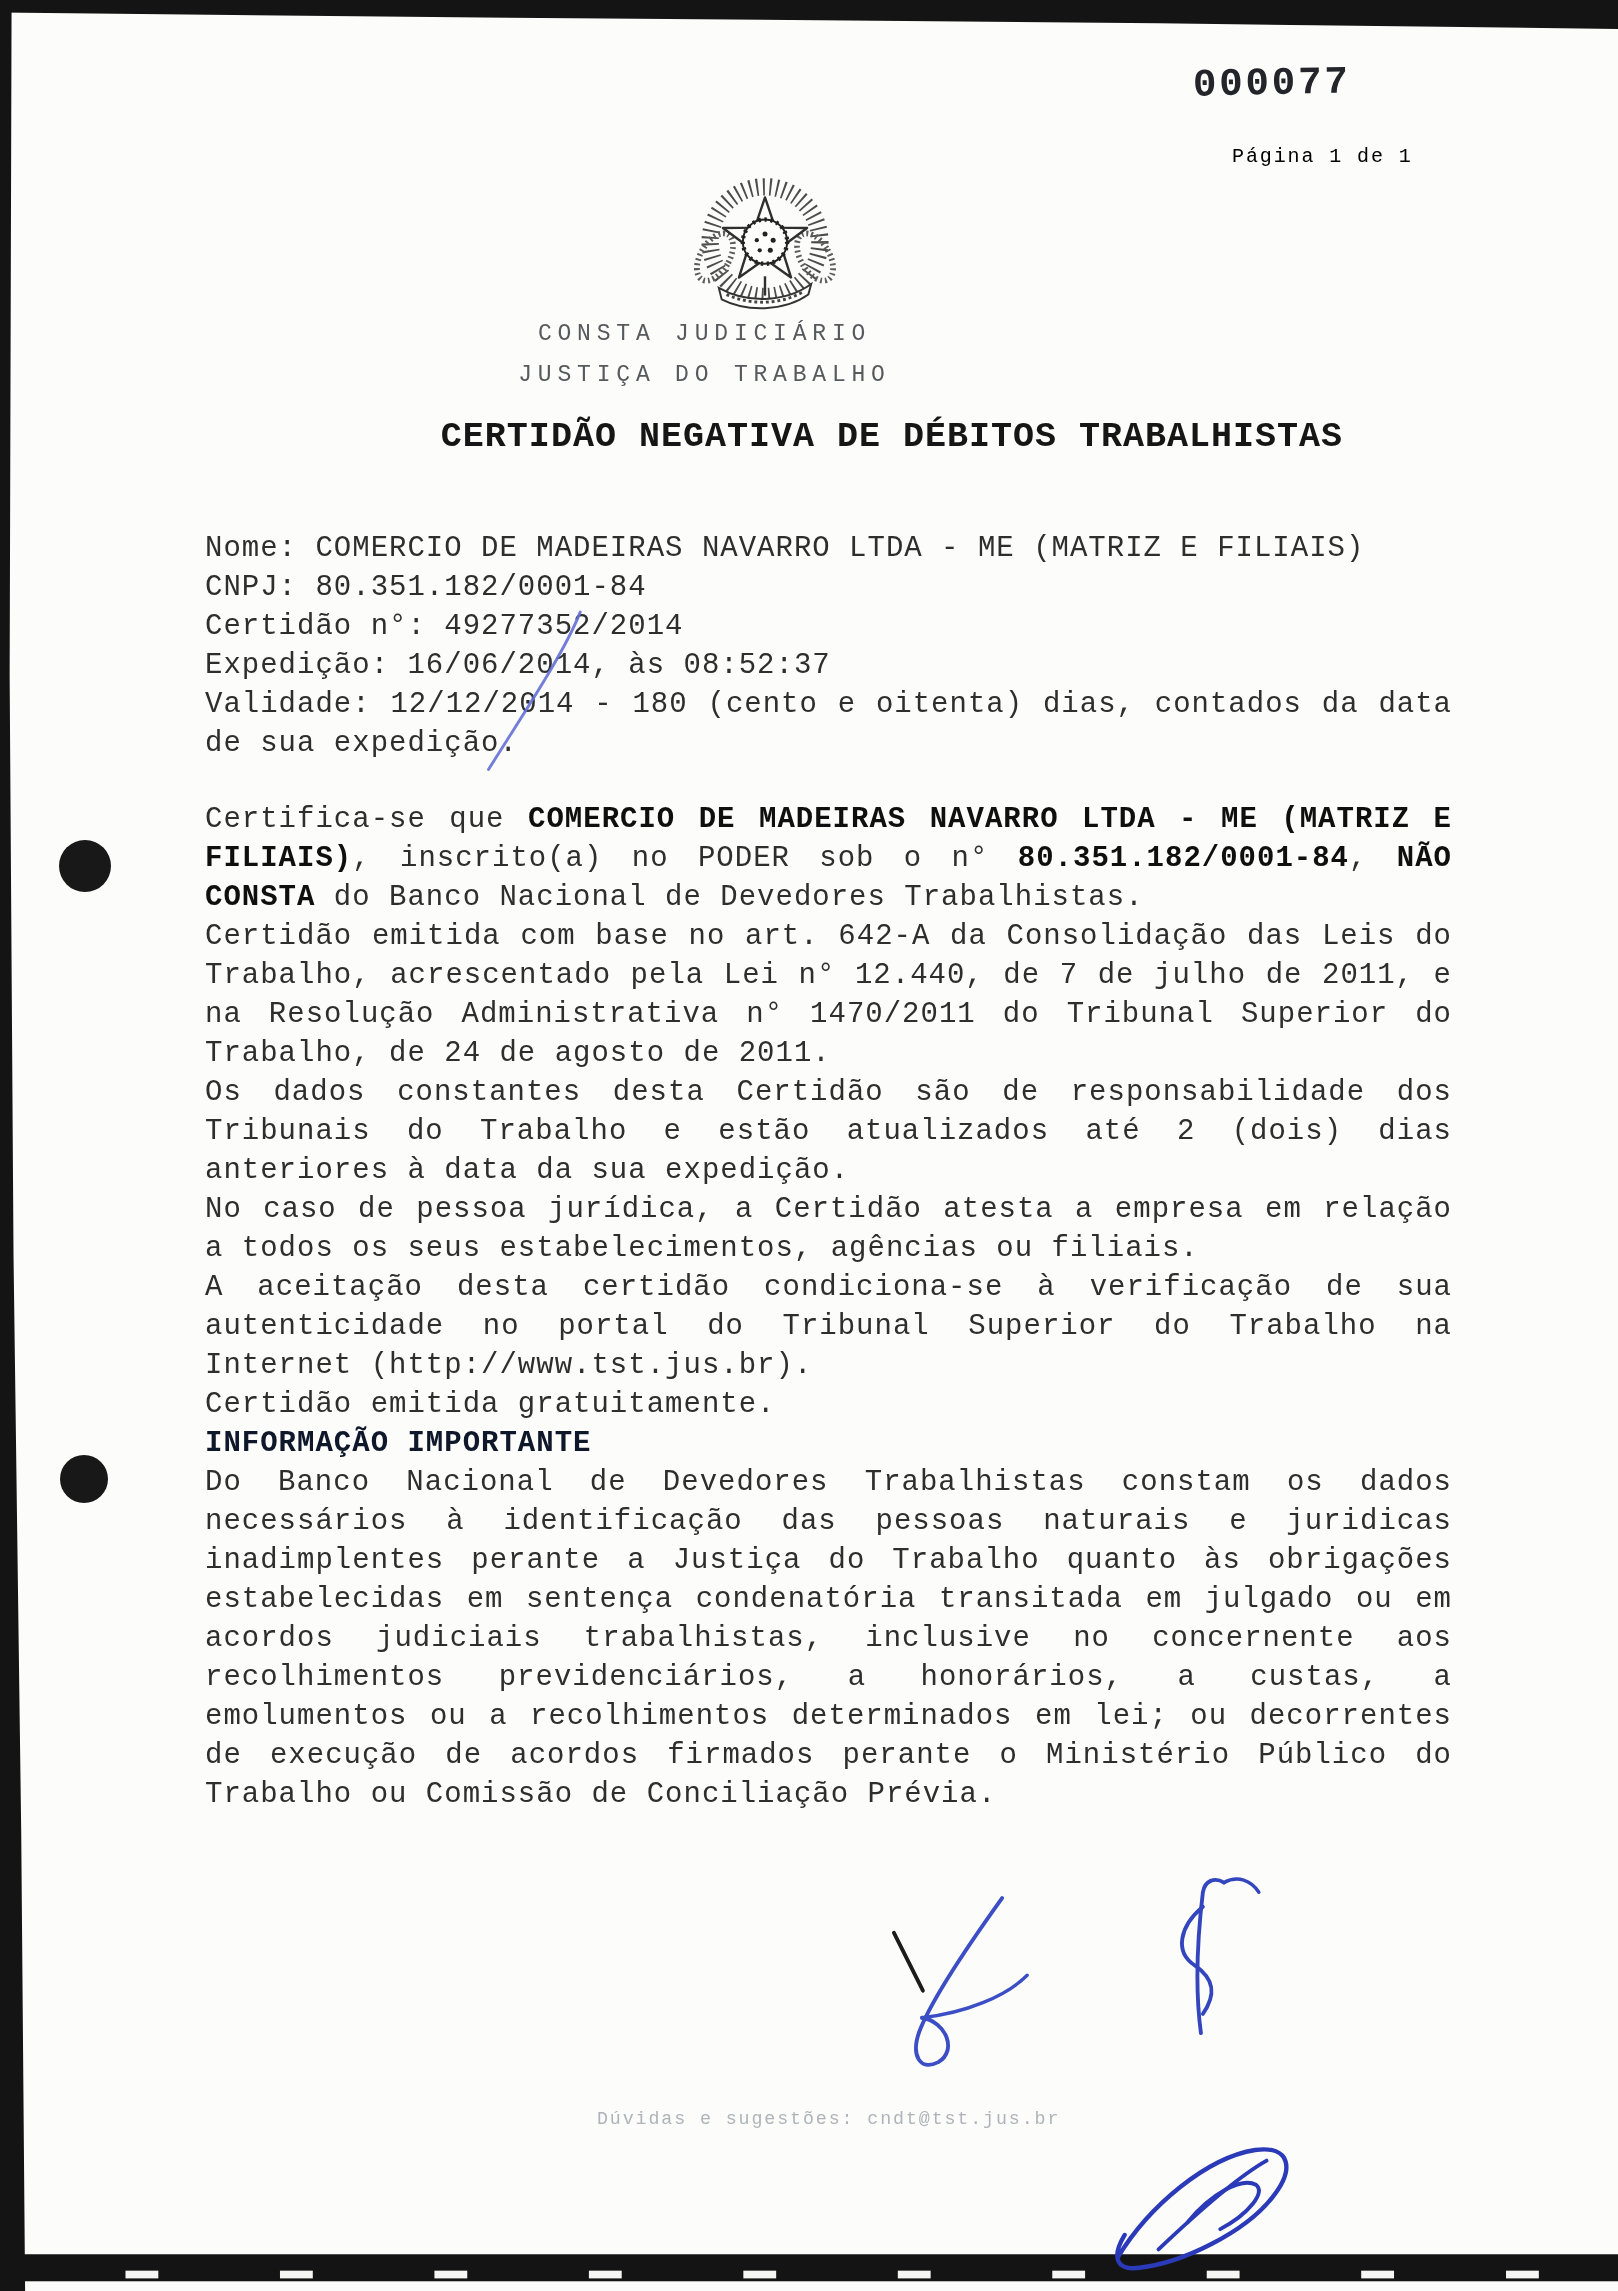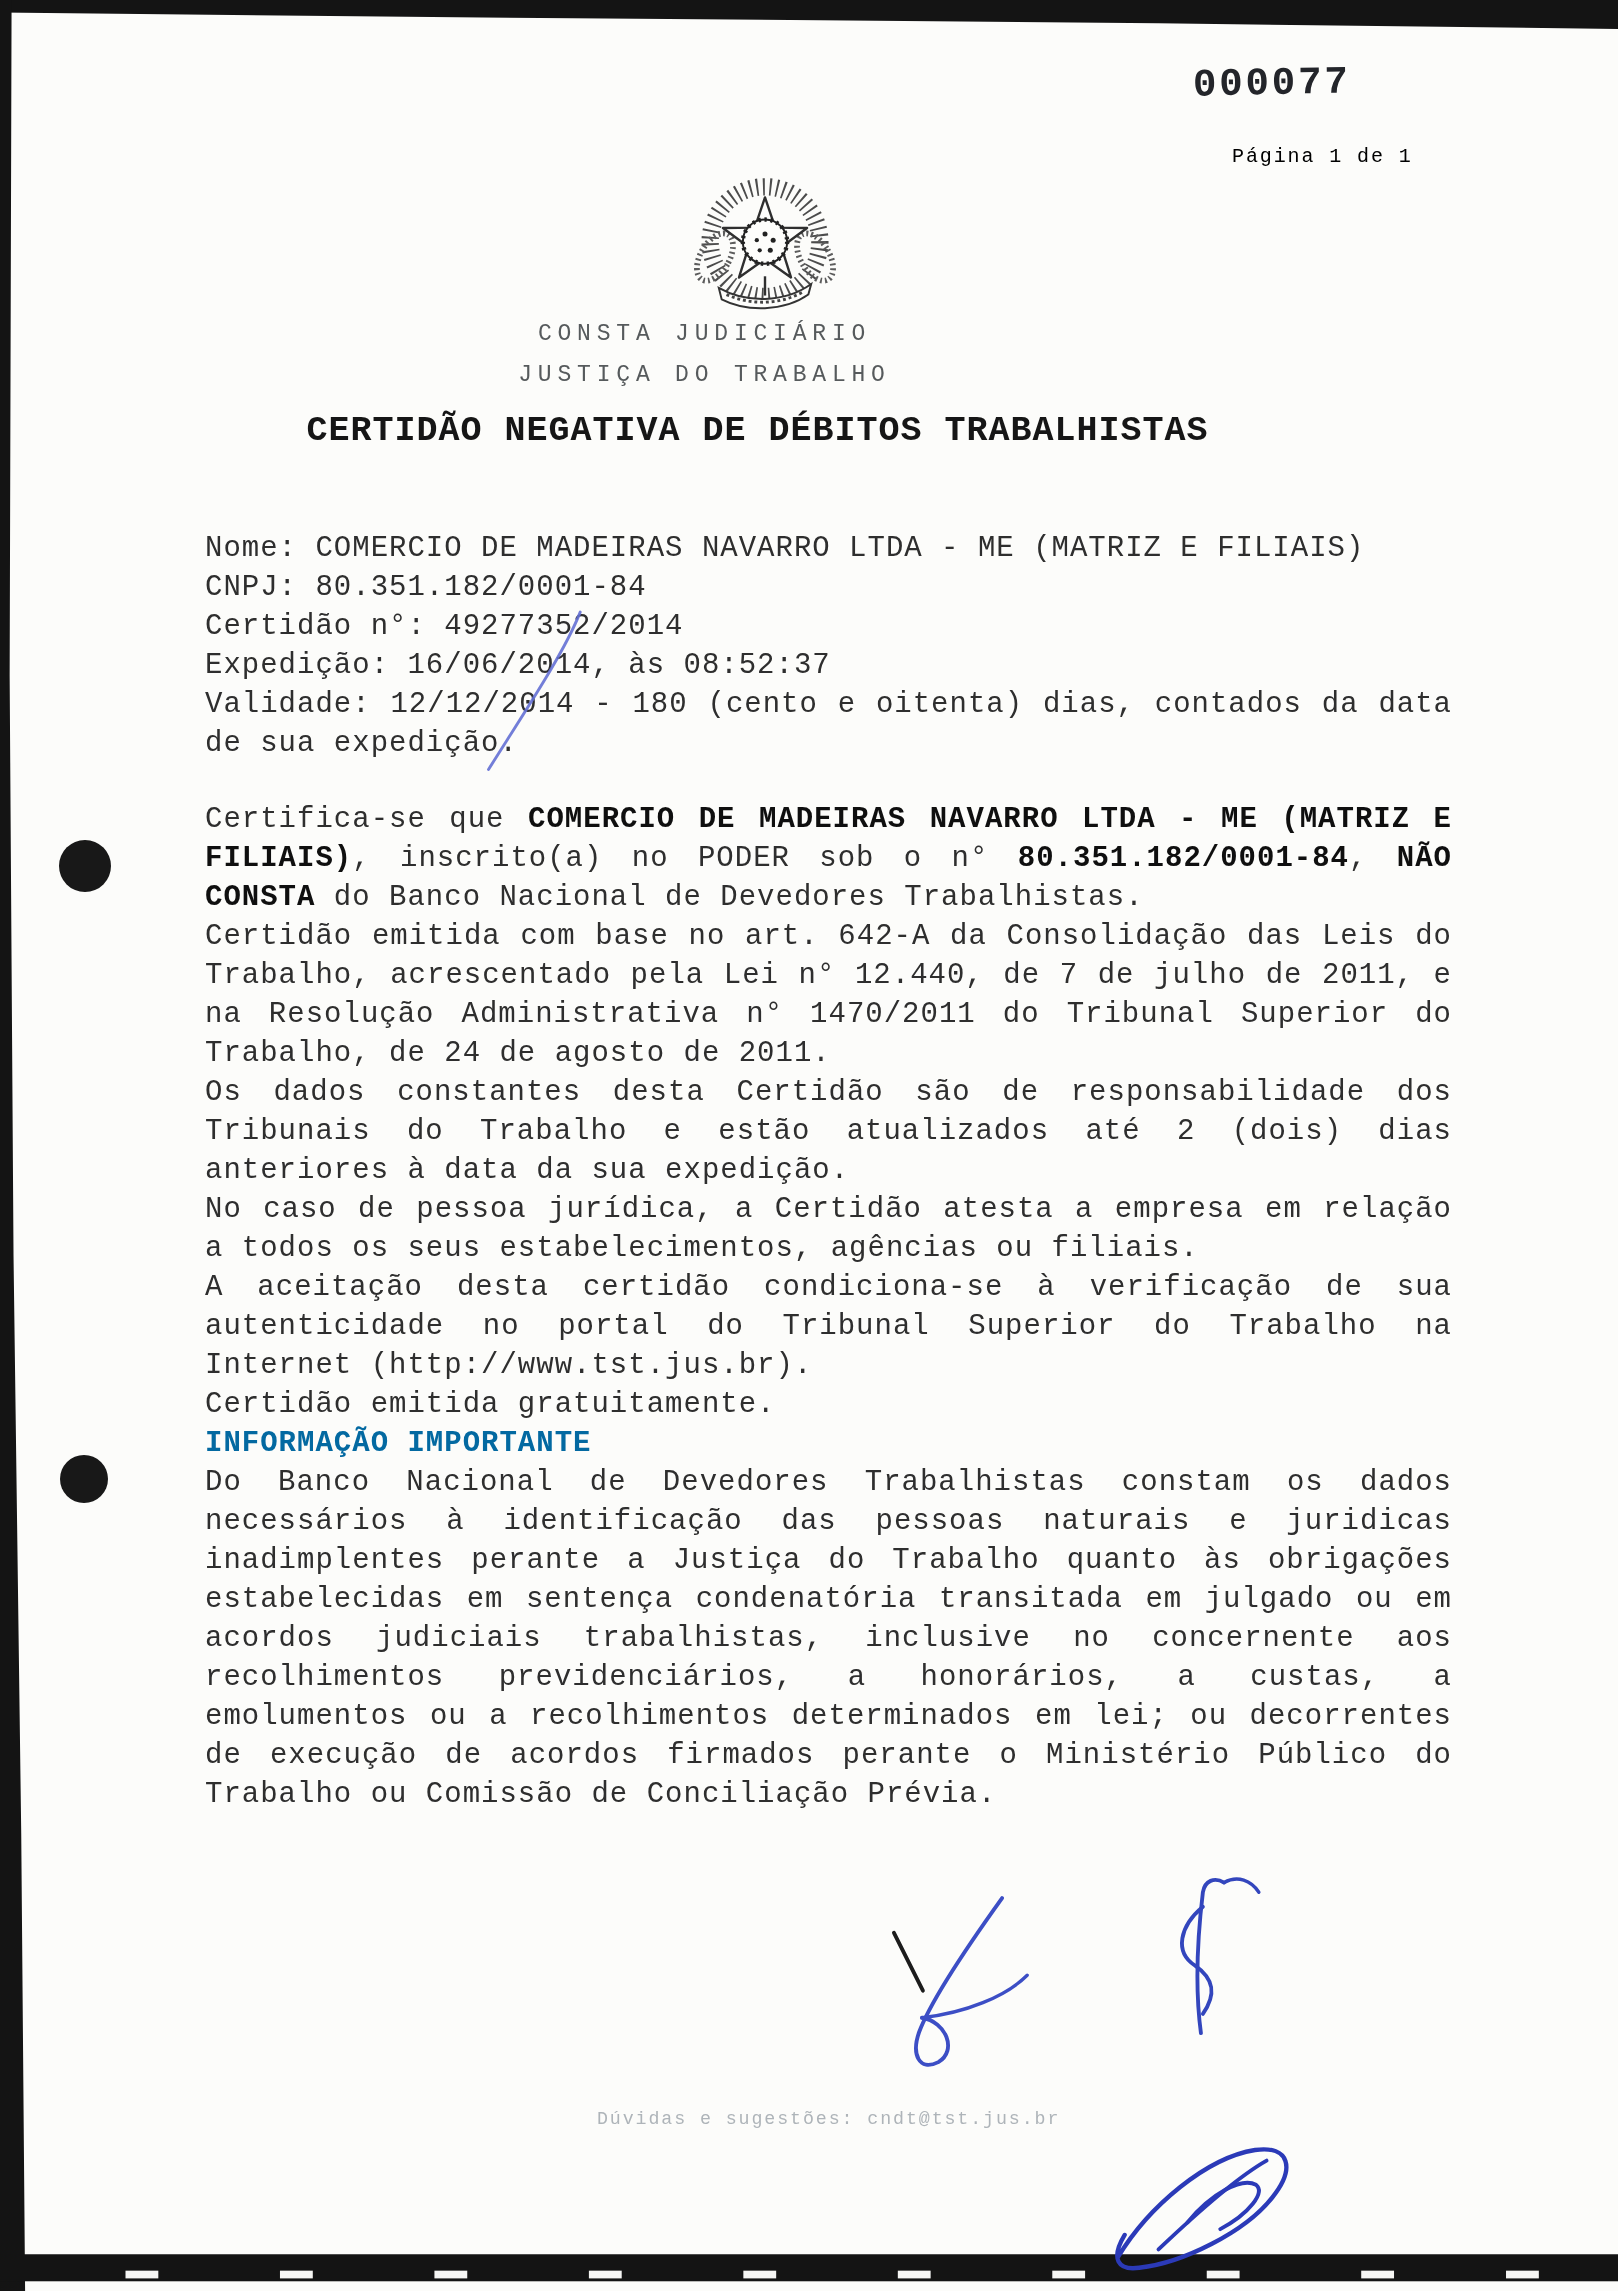--- a/index.html
+++ b/index.html
@@ -21,33 +21,33 @@
   .page-indicator {
     position:absolute; left:1232px; top:145px;
     font-size:20px; letter-spacing:1.9px; color:#000000;
   }
   .seal { position:absolute; left:688px; top:174px; }
   .org-line { position:absolute; left:386px; width:637px; text-align:center;
     font-size:23px; letter-spacing:5.8px; color:#565a5c; }
   .org1 { top:321px; }
   .org2 { top:350px;margin-top:12px; }
   .doc-title {
-    position:absolute; left:174px; top:407px; width:1159px; margin:4px;
-    text-align:center; font-size:35px; line-height:41px; letter-spacing:1px;
+    position:absolute; left:174px; top:407px; width:1159px; margin:10px;
+    text-align:right; font-size:35px; line-height:41px; letter-spacing:1px;
     font-weight:700; color:#161616;
   }
   .body-text {
     position:absolute; left:205px; top:529px; width:1247px;
     font-size:29px; line-height:39px; letter-spacing:1px;
   }
   .body-text p { margin:0; }
   .justify { text-align:justify; }
   strong { font-weight:700; color:#0f0f0f; }
   .gap { height:37px; }
-  .info-heading { margin-top:62px; font-weight:700; color:#0369a1; }
+  .info-heading { margin-top:62px; font-weight:700; color:#0f172a; }
   .footer-note {
     position:absolute; left:597px; top:2109px;
     font-size:18.3px; letter-spacing:1.9px; color:#aeb4b9;
   }
   .hole { position:absolute; border-radius:50%; background:#181818; z-index:2; }
   .hole-top { left:59px; top:840px; width:52px; height:52px; }
   .hole-bottom { left:60px; top:1455px; width:48px; height:48px; }
 </style>
 </head>
 <body>

